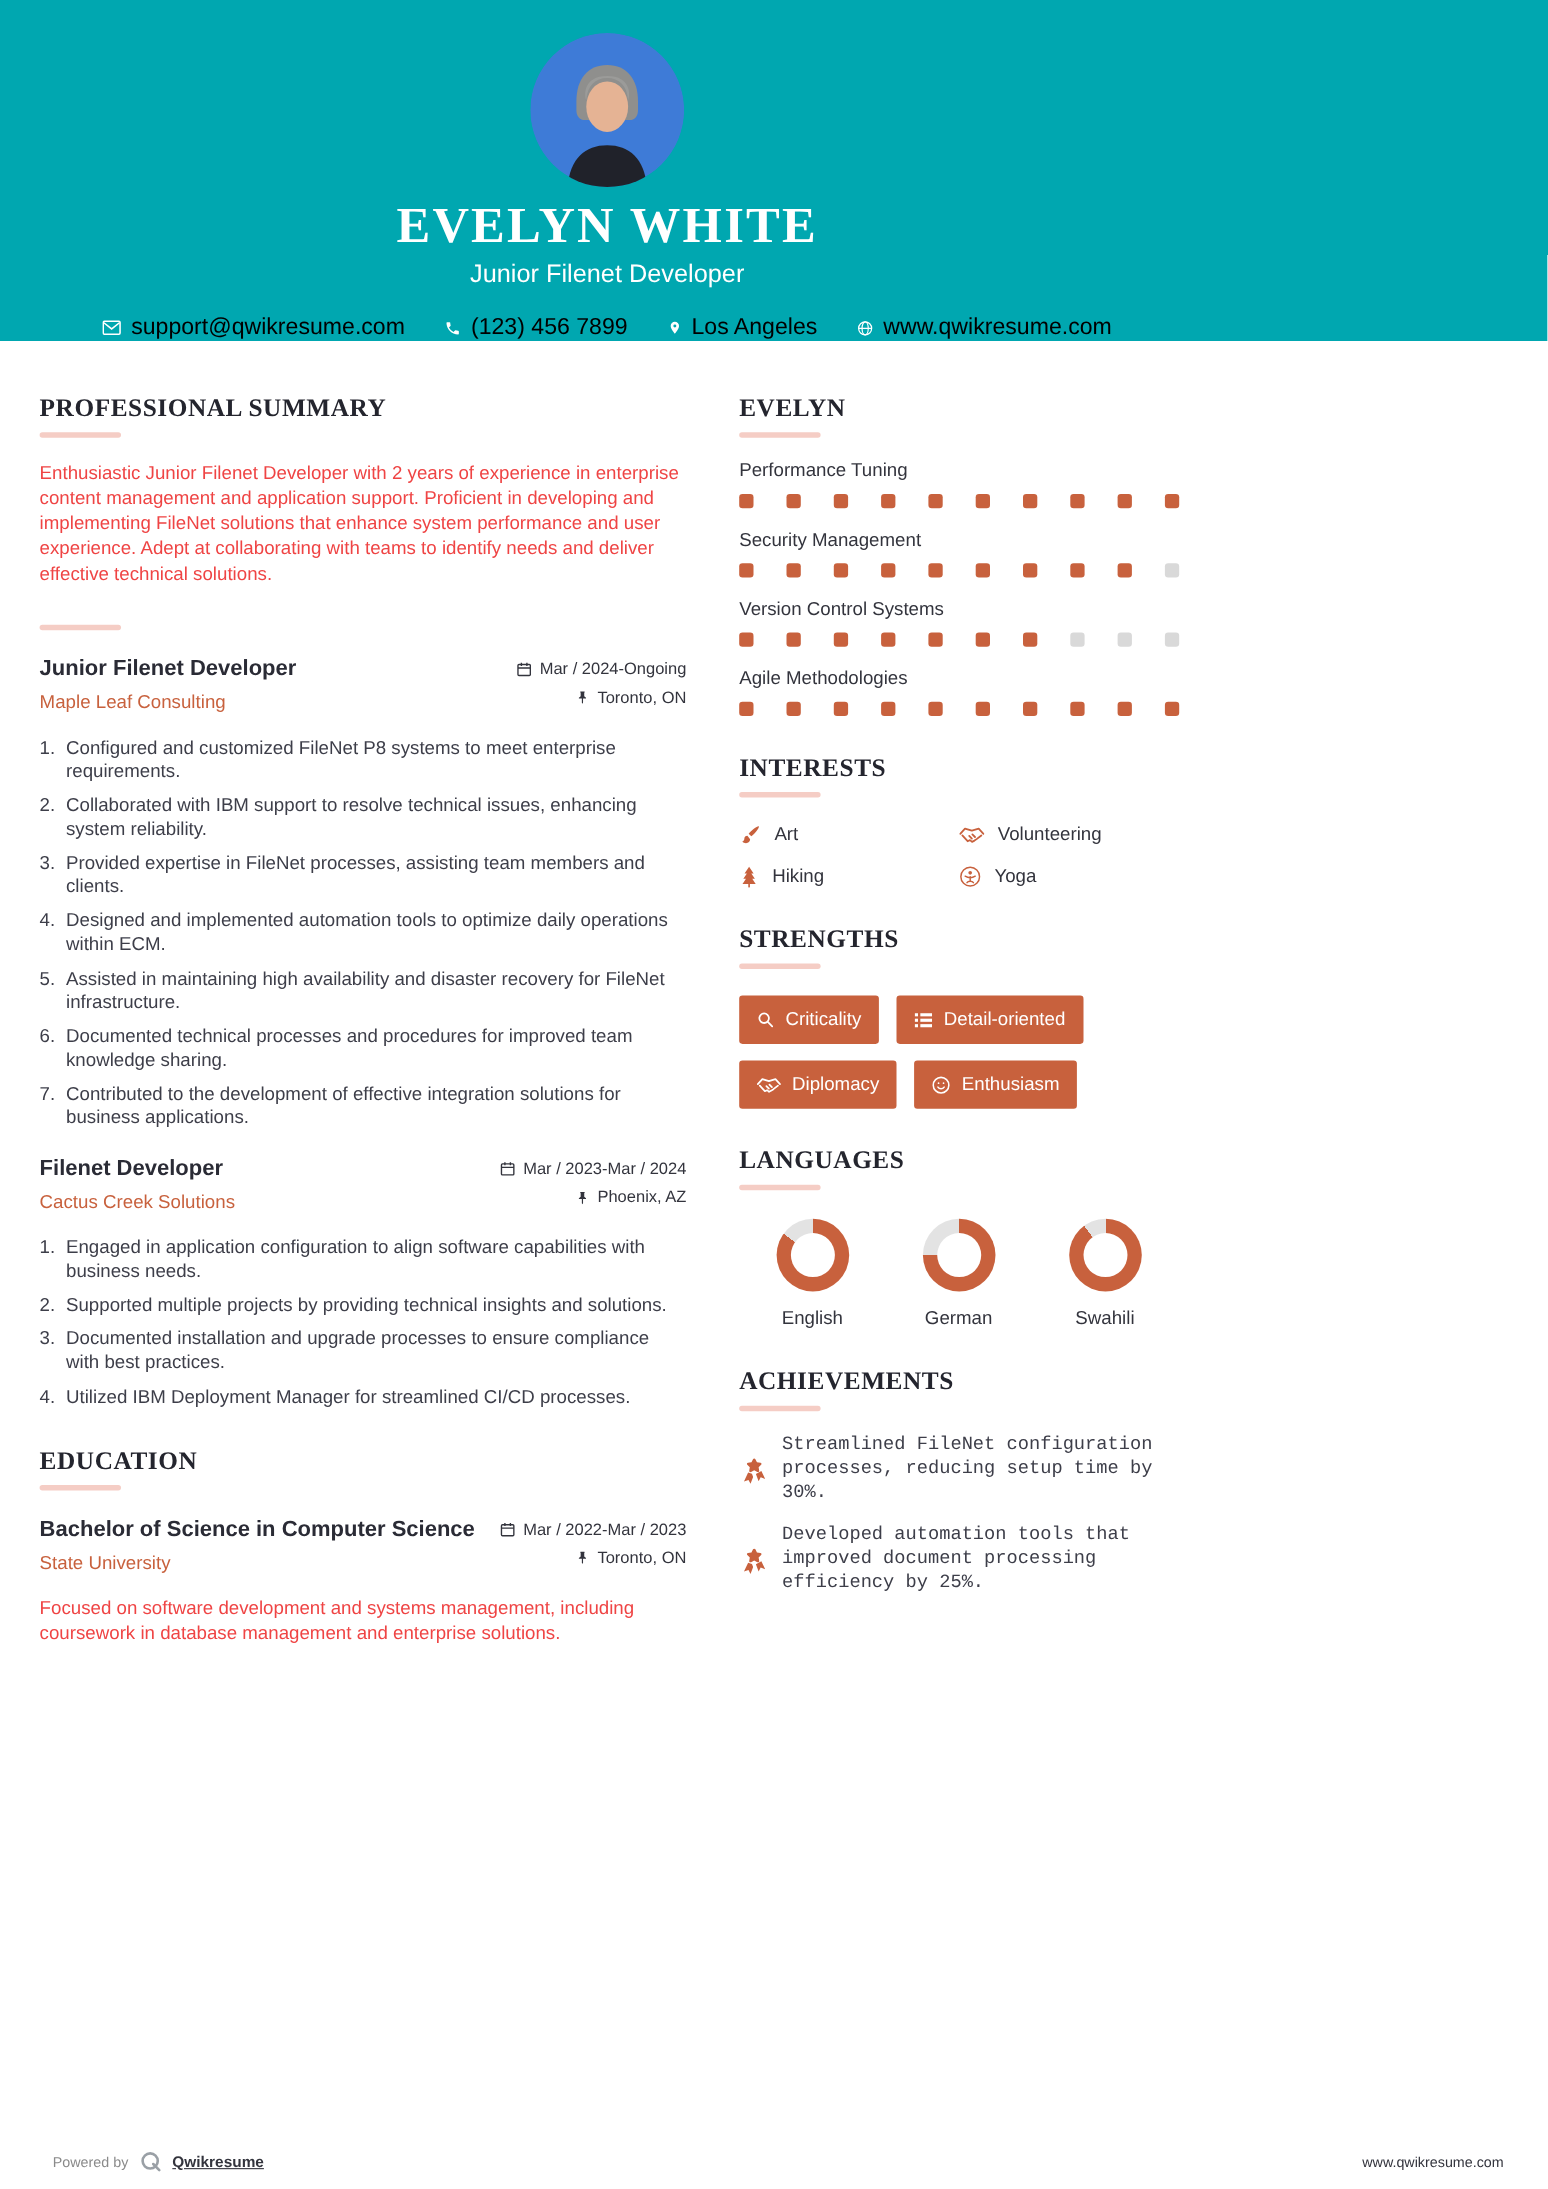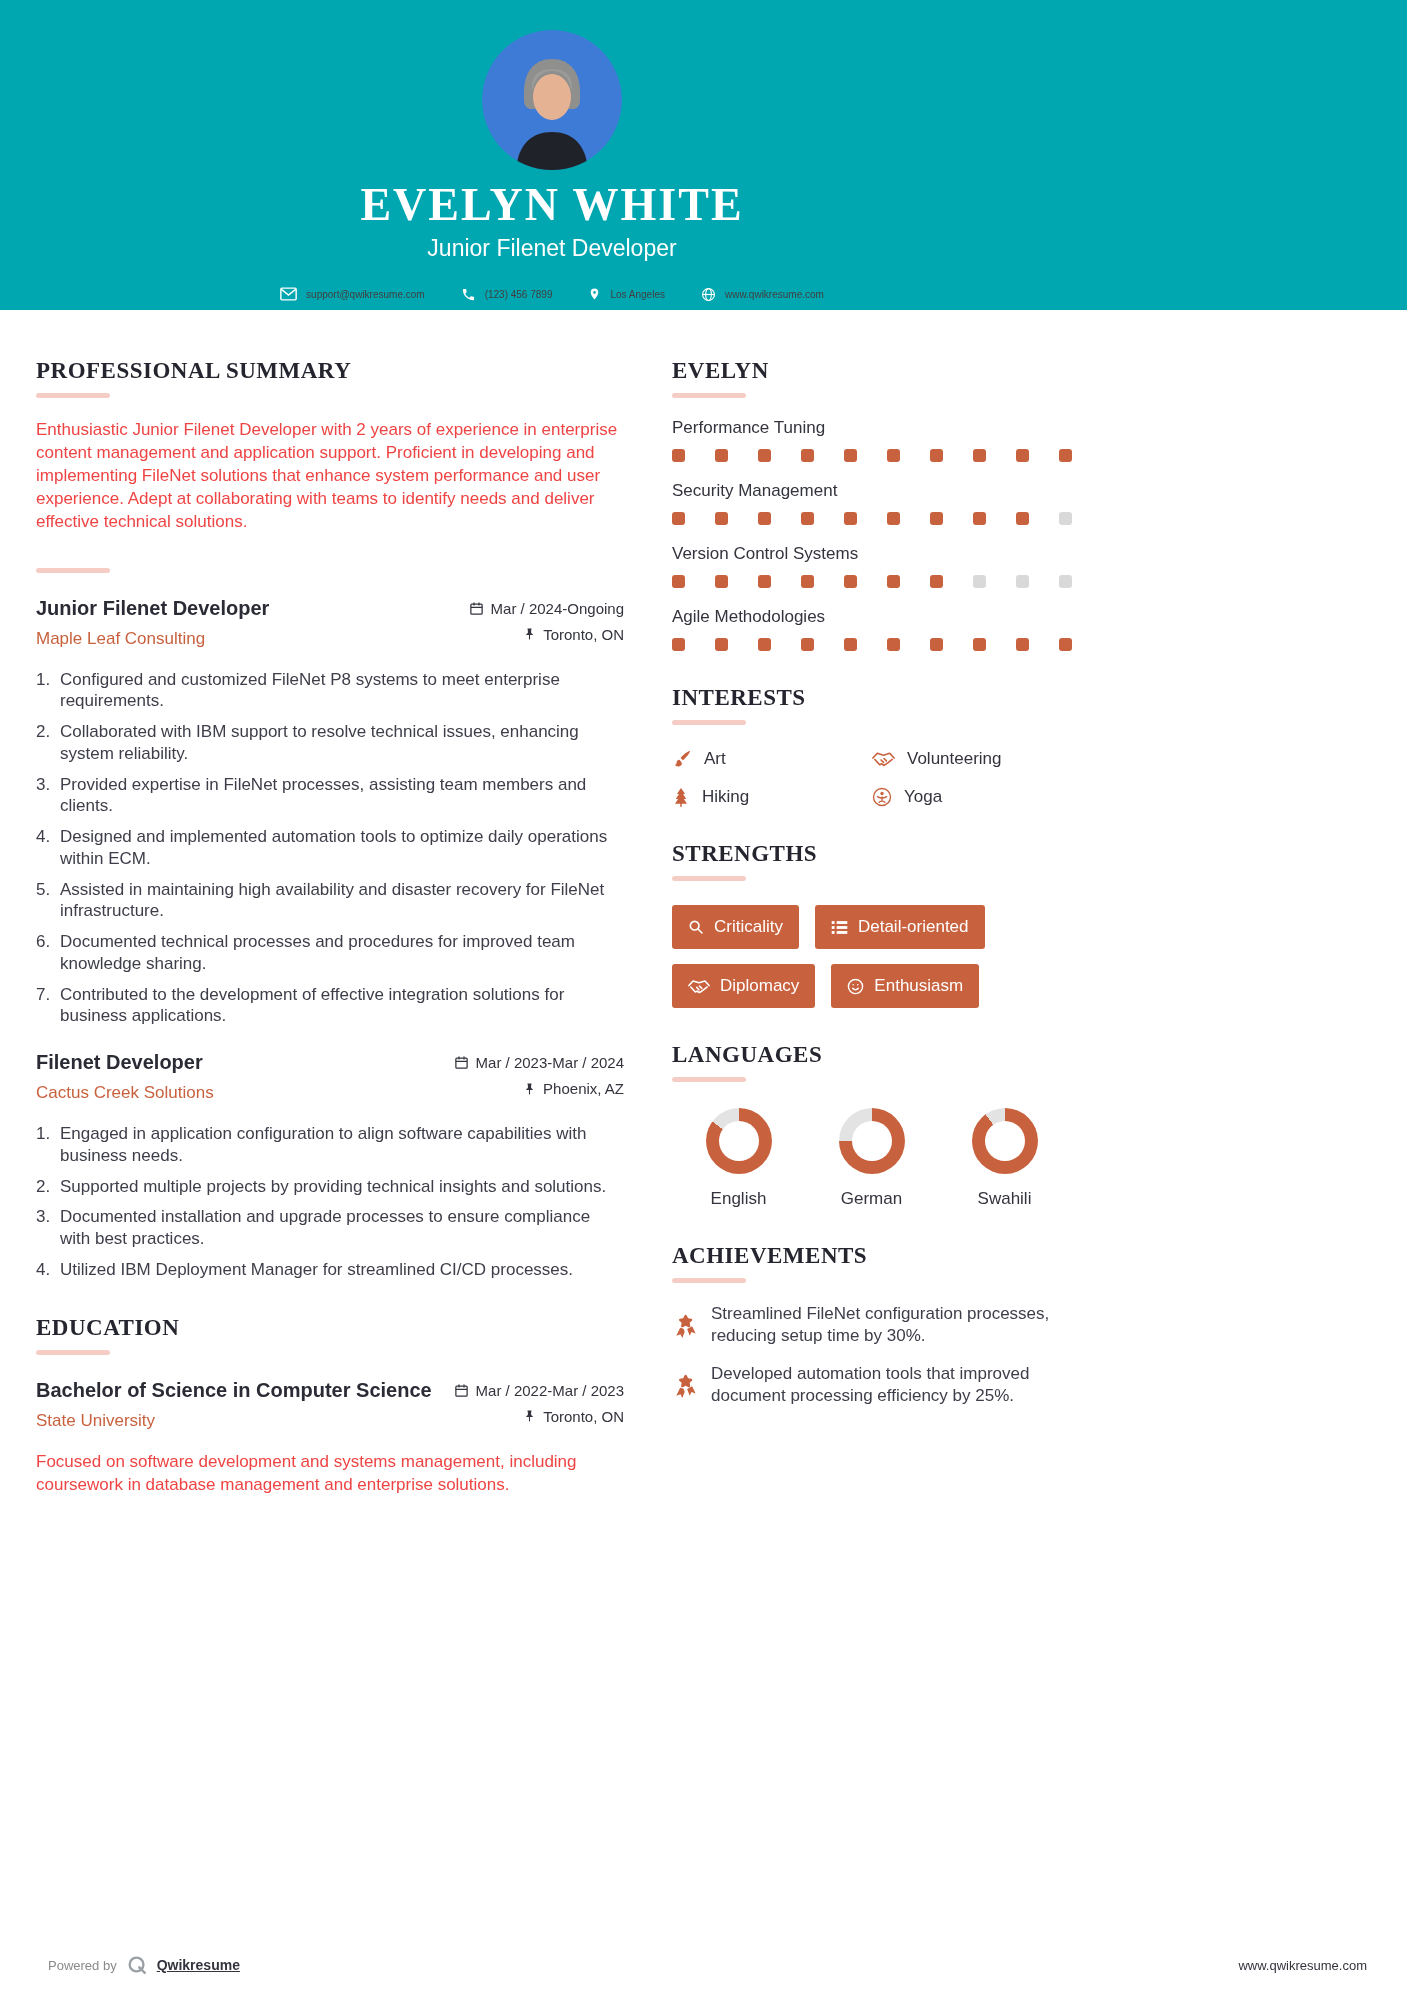--- a/index.html
+++ b/index.html
@@ -6,21 +6,21 @@
   body { background:#ffffff; }
   .page { width:1407px; height:1990px; background:#fff; font-family:"Liberation Sans", sans-serif; position:relative; overflow:hidden; }
 
   
   .header { background:var(--teal,#00A7B0); height:310px; padding-top:30px; }
   .header-inner { width:1104px; text-align:center; }
   .avatar { width:140px; height:140px; border-radius:50%; overflow:hidden; margin:0 auto; }
   .avatar svg { display:block; width:100%; height:100%; }
   .name { font-family:"Liberation Serif", serif; font-size:46px; font-weight:700; color:#fff; letter-spacing:2px; margin-top:8px; }
   .subtitle { color:#fff; font-size:23px; margin-top:4px; font-weight:400; }
-  .contact-row { display:flex; justify-content:center; align-items:center; gap:36px; margin-top:24px; color:#404040; font-size:10px; }
+  .contact-row { display:flex; justify-content:center; align-items:center; gap:36px; margin-top:24px; color:#000000; font-size:21px; }
   .contact-item { display:flex; align-items:center; gap:9px; }
   .icon { display:inline-flex; flex:none; align-items:center; }
   .icon svg { display:block; }
 
   
   .bodywrap { display:flex; padding:48px 0 0 36px; }
   .col-left { width:588px; }
   .col-right { width:400px; margin-left:48px; }
   section { margin-bottom:34px; }
   h2.sec { font-family:"Liberation Serif", serif; font-size:23px; letter-spacing:.5px; color:#24252e; }
@@ -55,21 +55,21 @@
   .strength { display:inline-flex; align-items:center; gap:10px; background:var(--accent,#C8613D); color:#fff; font-size:17px; padding:12px 16px; border-radius:3px; }
 
   
   .langs { display:flex; margin-top:26px; }
   .lang { width:133px; text-align:center; }
   .donut { width:66px; height:66px; border-radius:50%; margin:0 auto; position:relative; background:#e3e3e3; }
   .donut::after { content:""; position:absolute; inset:13px; border-radius:50%; background:#fff; }
   .lang-name { margin-top:15px; font-size:17px; color:#33343d; }
 
   
-  .ach { display:flex; gap:13px; margin-bottom:16px; margin-top:4px; }
+  .ach { display:flex; gap:13px; margin-bottom:16px; margin-top:4px;font-family:Liberation Mono, monospace; }
   .ach .icon { margin-top:1px; }
   .ach-text { font-size:17px; line-height:1.3; color:#3d3e49; }
 
   
   .footer { position:absolute; left:48px; right:40px; bottom:14px; display:flex; justify-content:space-between; align-items:center; }
   .powered { display:flex; align-items:center; gap:9px; }
   .powered-label { font-size:13px; color:#8a8a8a; }
   .brand { font-size:14px; color:#33343d; text-decoration:underline; font-weight:700; }
   .footer-site { font-size:13px; color:#33343d; }
 </style>

